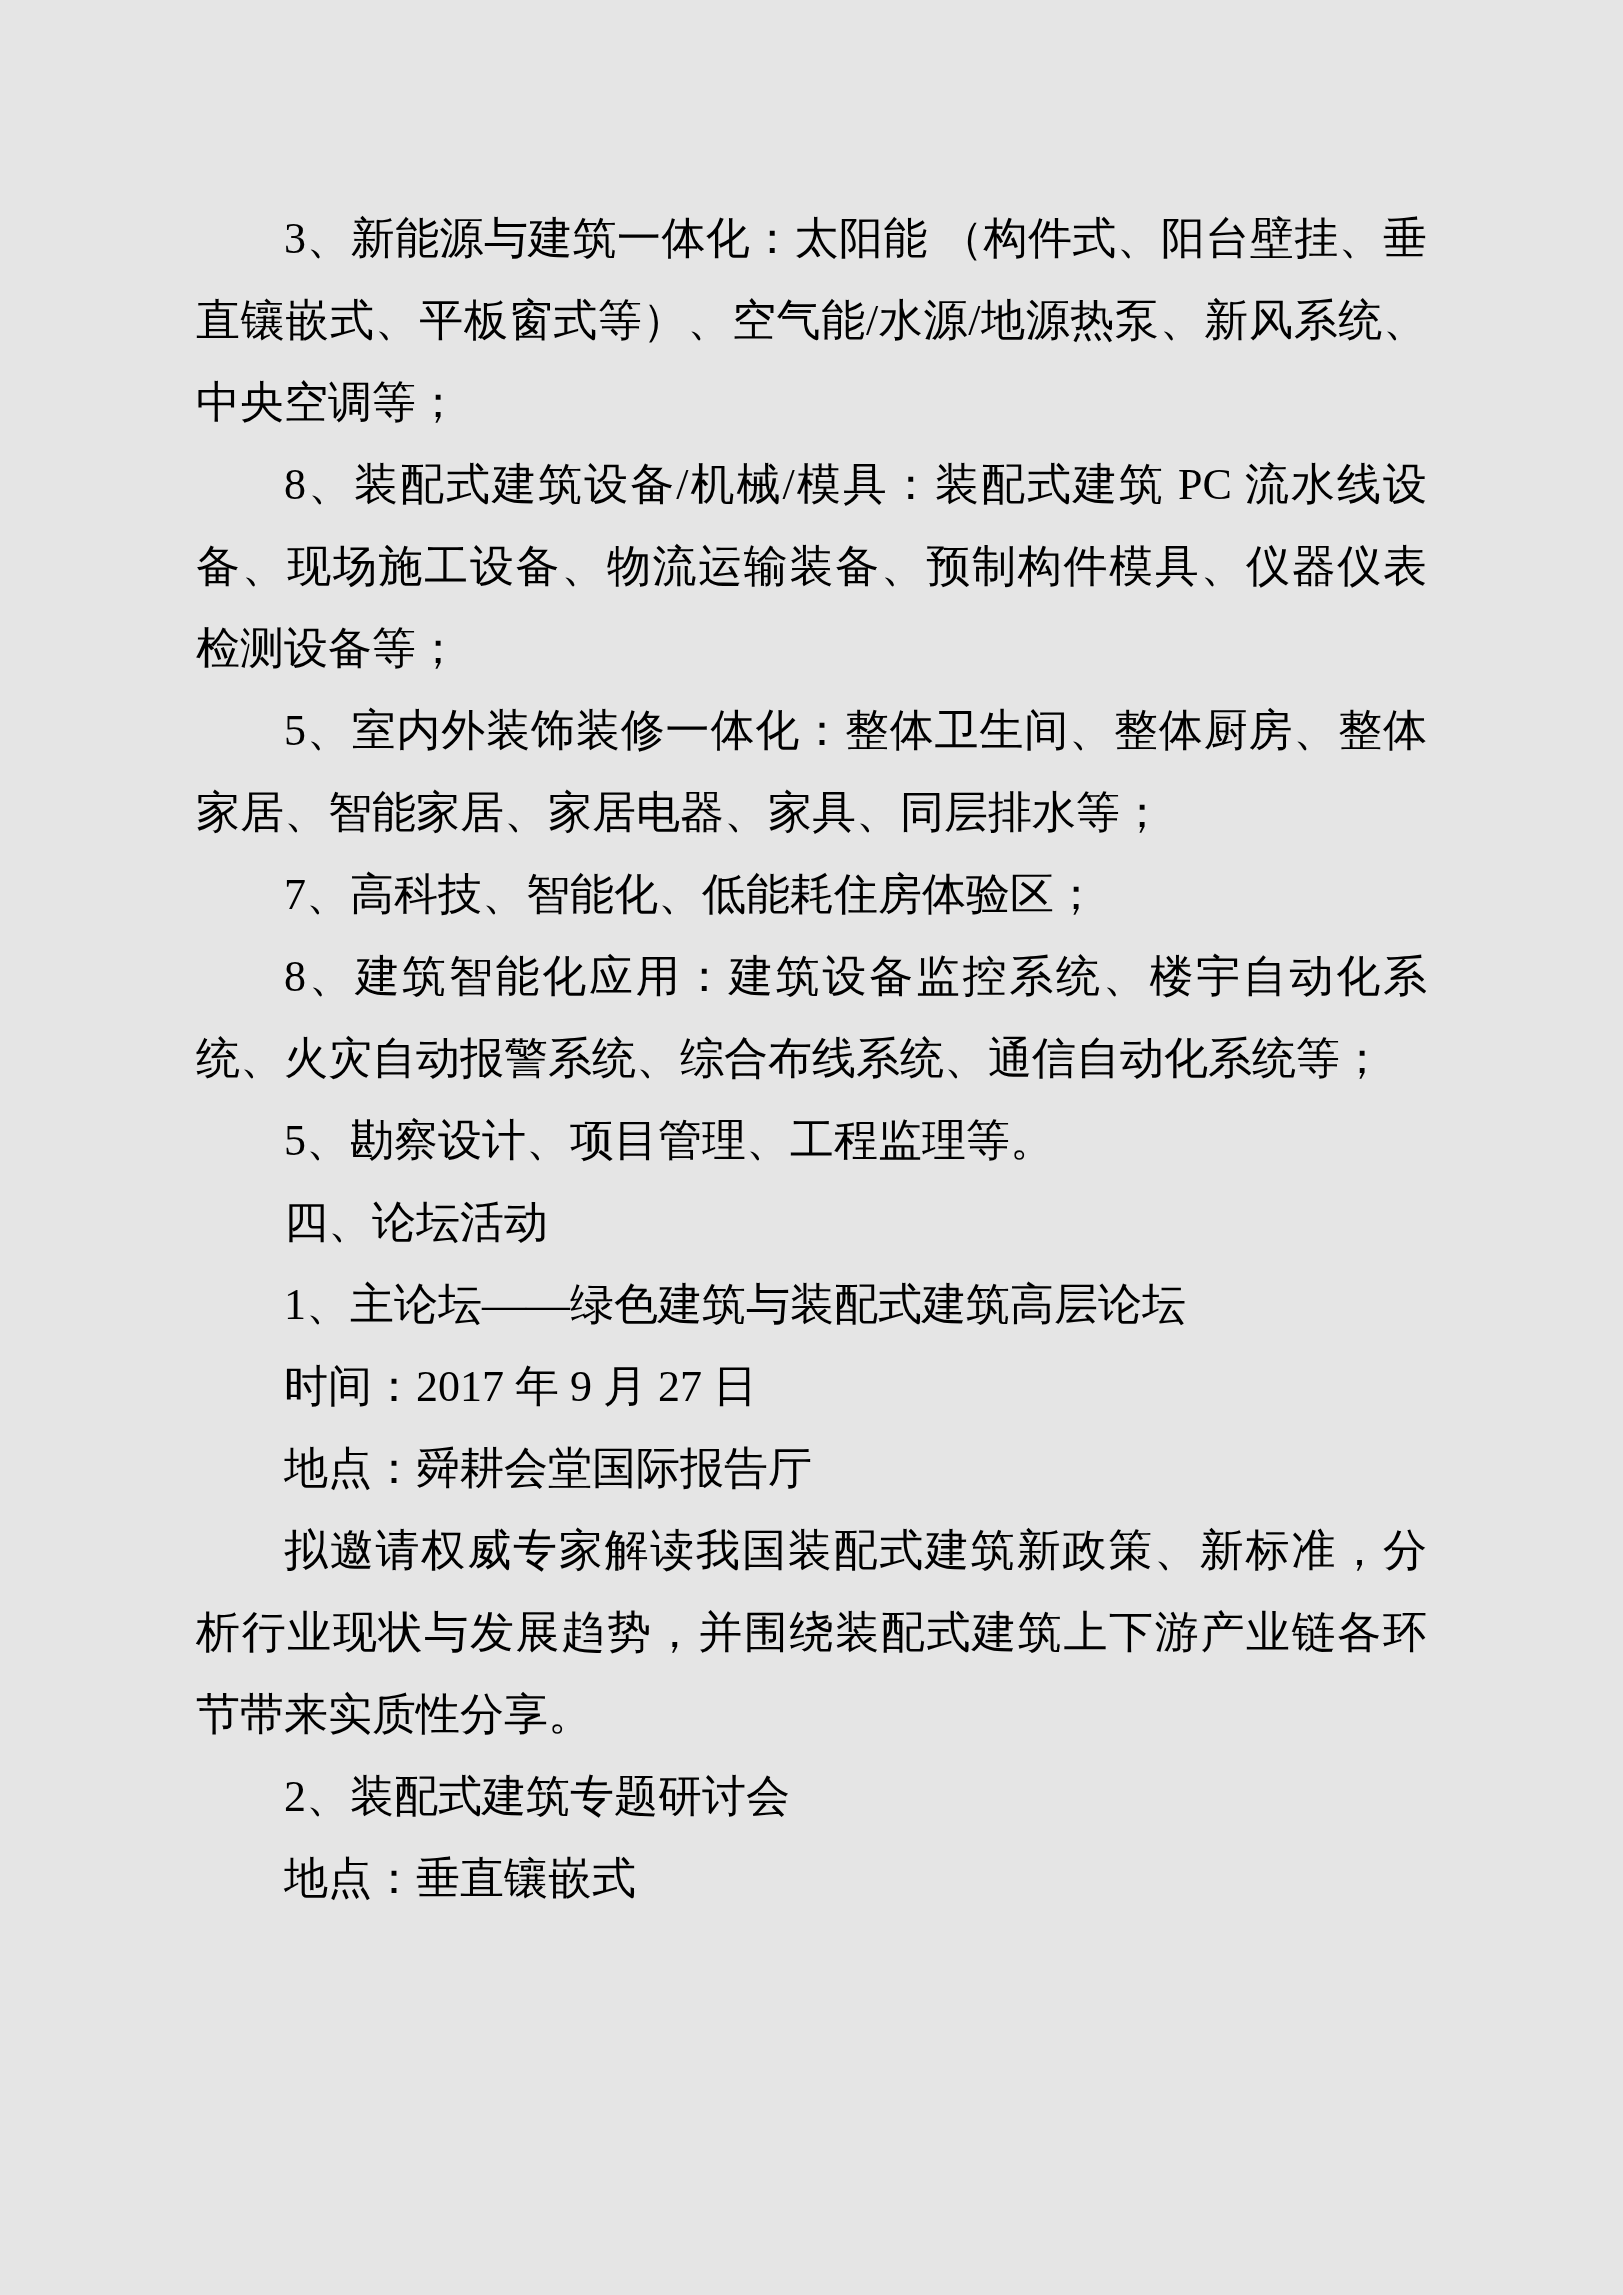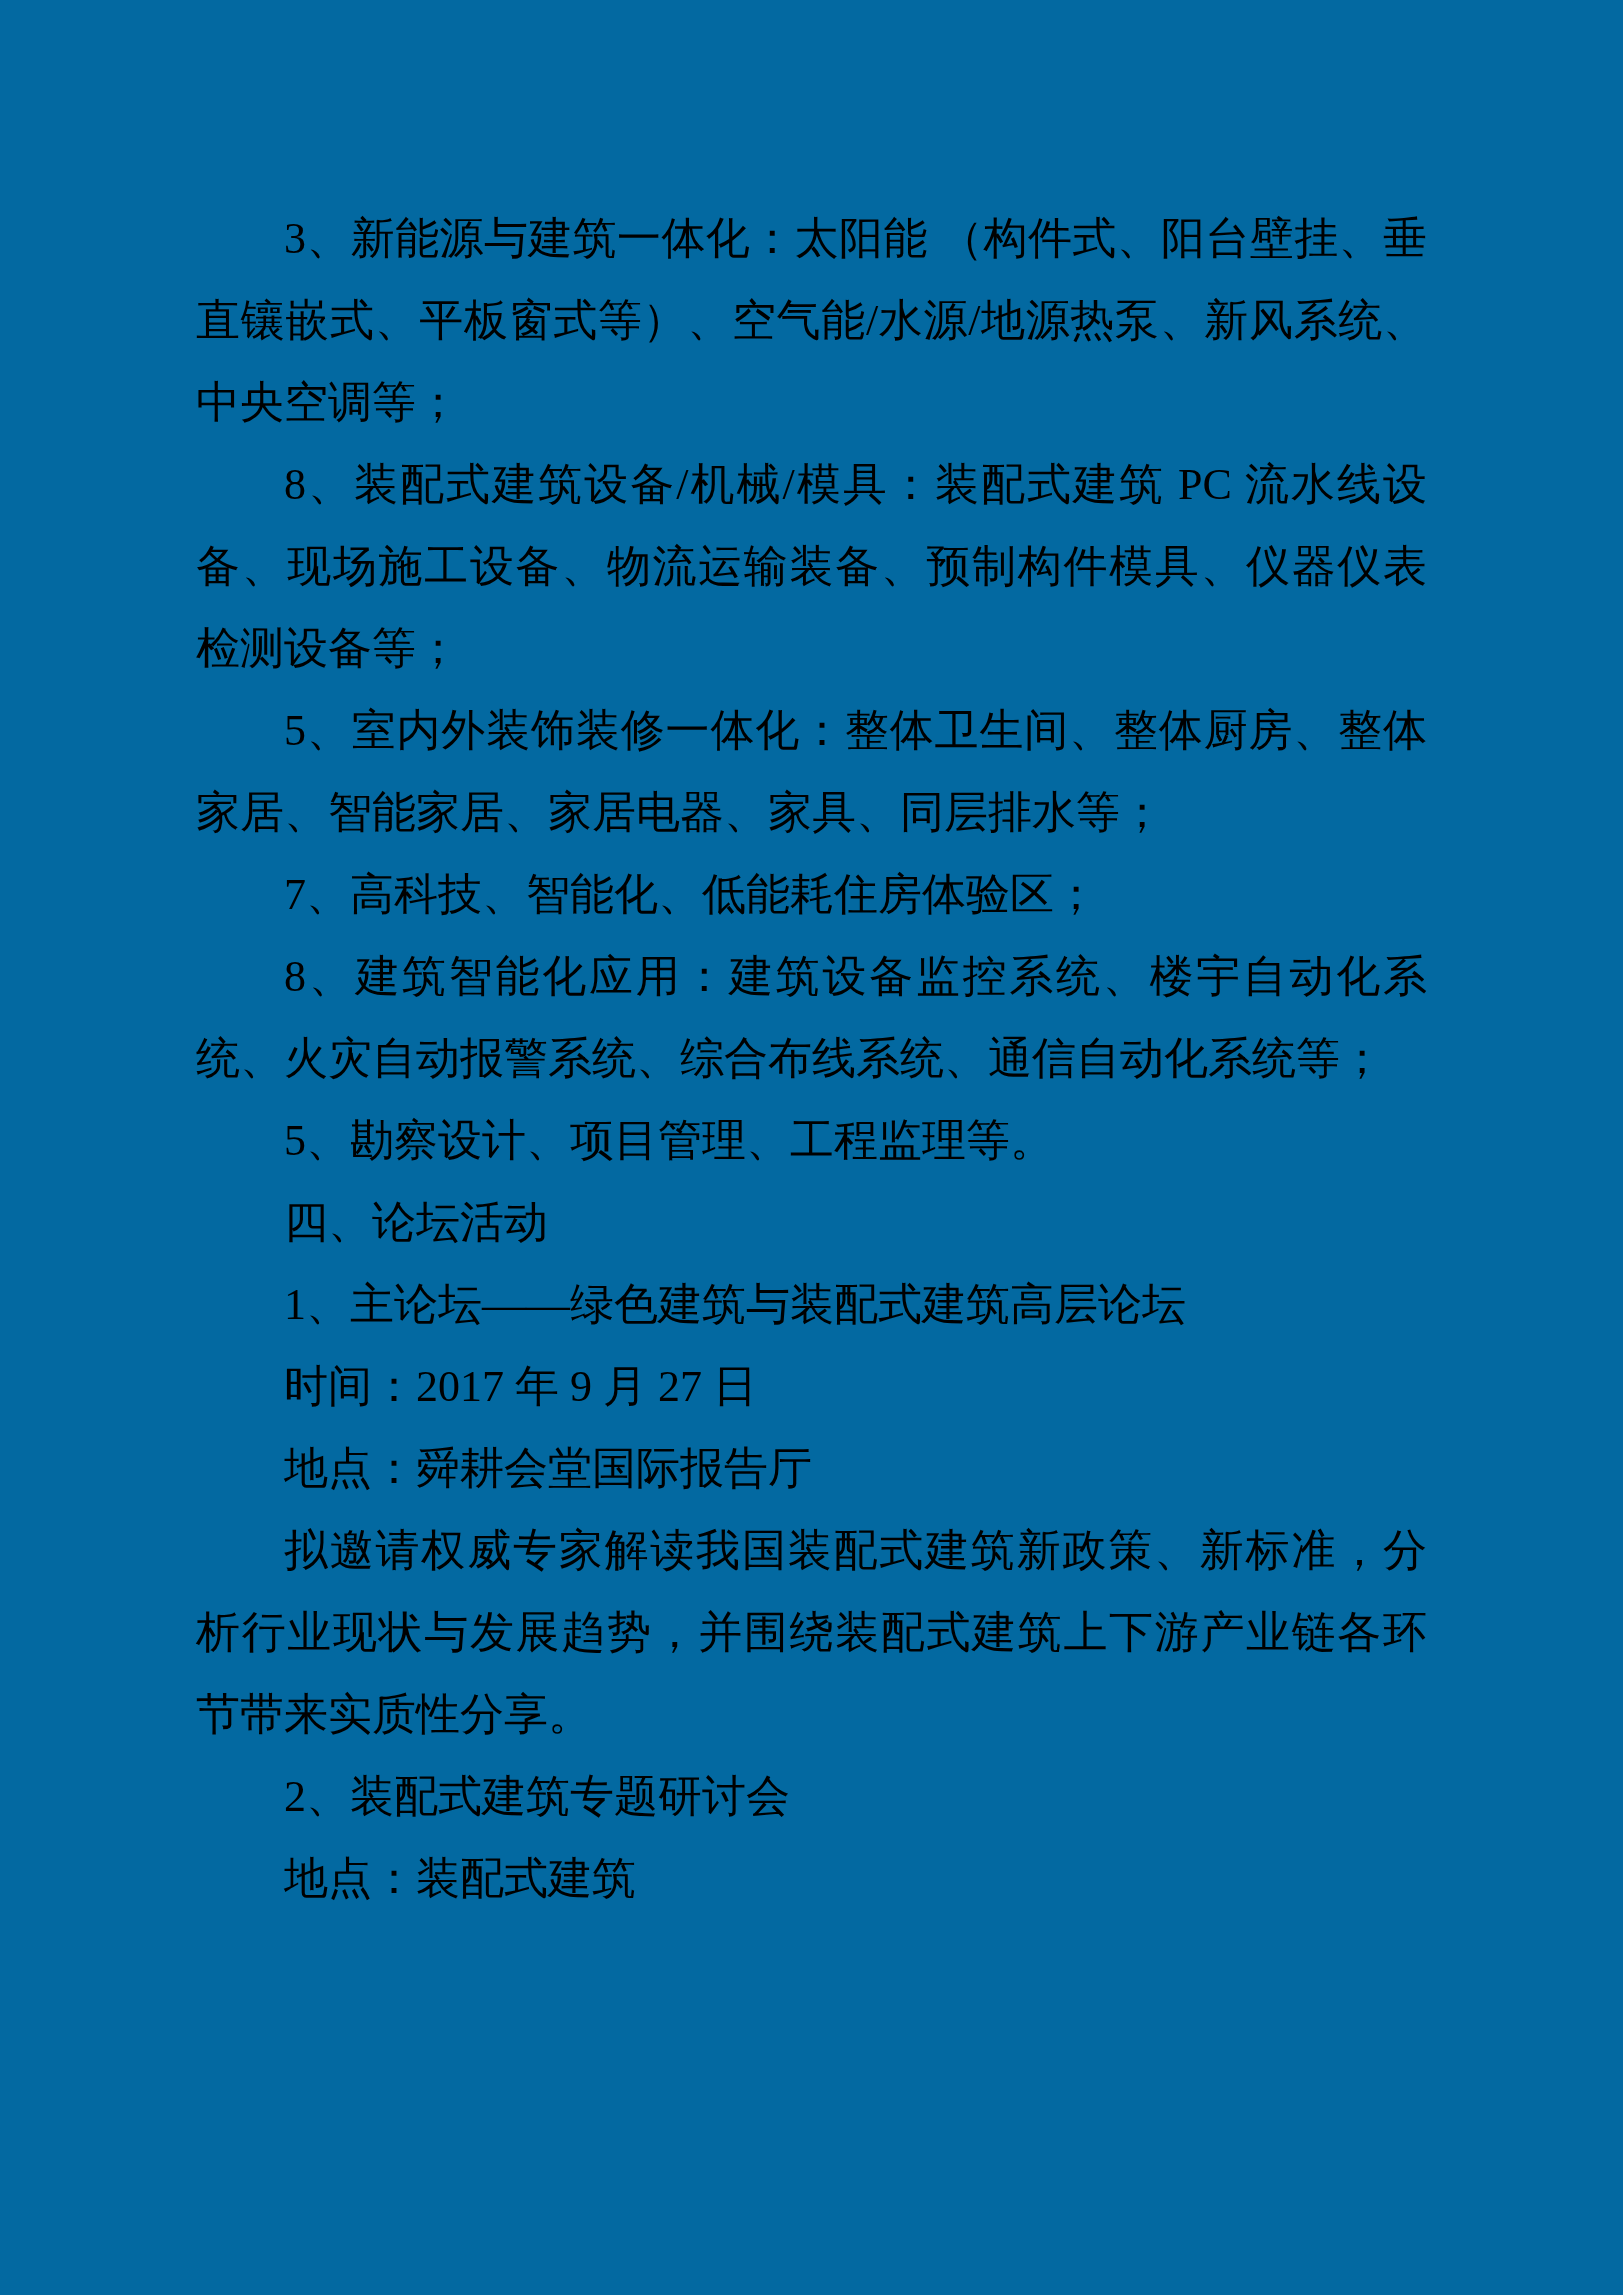--- a/index.html
+++ b/index.html
@@ -35,30 +35,30 @@
     text-justify: inter-character;
     text-indent: 2em;
     color: #000000;
     word-break: break-all;
     overflow-wrap: break-word;
   }
 </style>
 </head>
 <body>
 
-<div class="page" style="background: #0369a1; color: rgb(0, 0, 0);">
+<div class="page" style="background: #e5e5e5; color: rgb(0, 0, 0);">
   <div class="content" id="doc-content">
       <p class="para">3、新能源与建筑一体化：太阳能 （构件式、阳台壁挂、垂直镶嵌式、平板窗式等）、空气能/水源/地源热泵、新风系统、中央空调等；</p>
       <p class="para">8、装配式建筑设备/机械/模具：装配式建筑 PC 流水线设备、现场施工设备、物流运输装备、预制构件模具、仪器仪表检测设备等；</p>
       <p class="para">5、室内外装饰装修一体化：整体卫生间、整体厨房、整体家居、智能家居、家居电器、家具、同层排水等；</p>
       <p class="para">7、高科技、智能化、低能耗住房体验区；</p>
       <p class="para">8、建筑智能化应用：建筑设备监控系统、楼宇自动化系统、火灾自动报警系统、综合布线系统、通信自动化系统等；</p>
       <p class="para">5、勘察设计、项目管理、工程监理等。</p>
       <p class="para">四、论坛活动</p>
       <p class="para">1、主论坛——绿色建筑与装配式建筑高层论坛</p>
       <p class="para">时间：2017 年 9 月 27 日</p>
       <p class="para">地点：舜耕会堂国际报告厅</p>
       <p class="para">拟邀请权威专家解读我国装配式建筑新政策、新标准，分析行业现状与发展趋势，并围绕装配式建筑上下游产业链各环节带来实质性分享。</p>
       <p class="para">2、装配式建筑专题研讨会</p>
-      <p class="para">地点：装配式建筑</p>
+      <p class="para">地点：垂直镶嵌式</p>
     </div>
 </div>
 
 
 </body></html>

